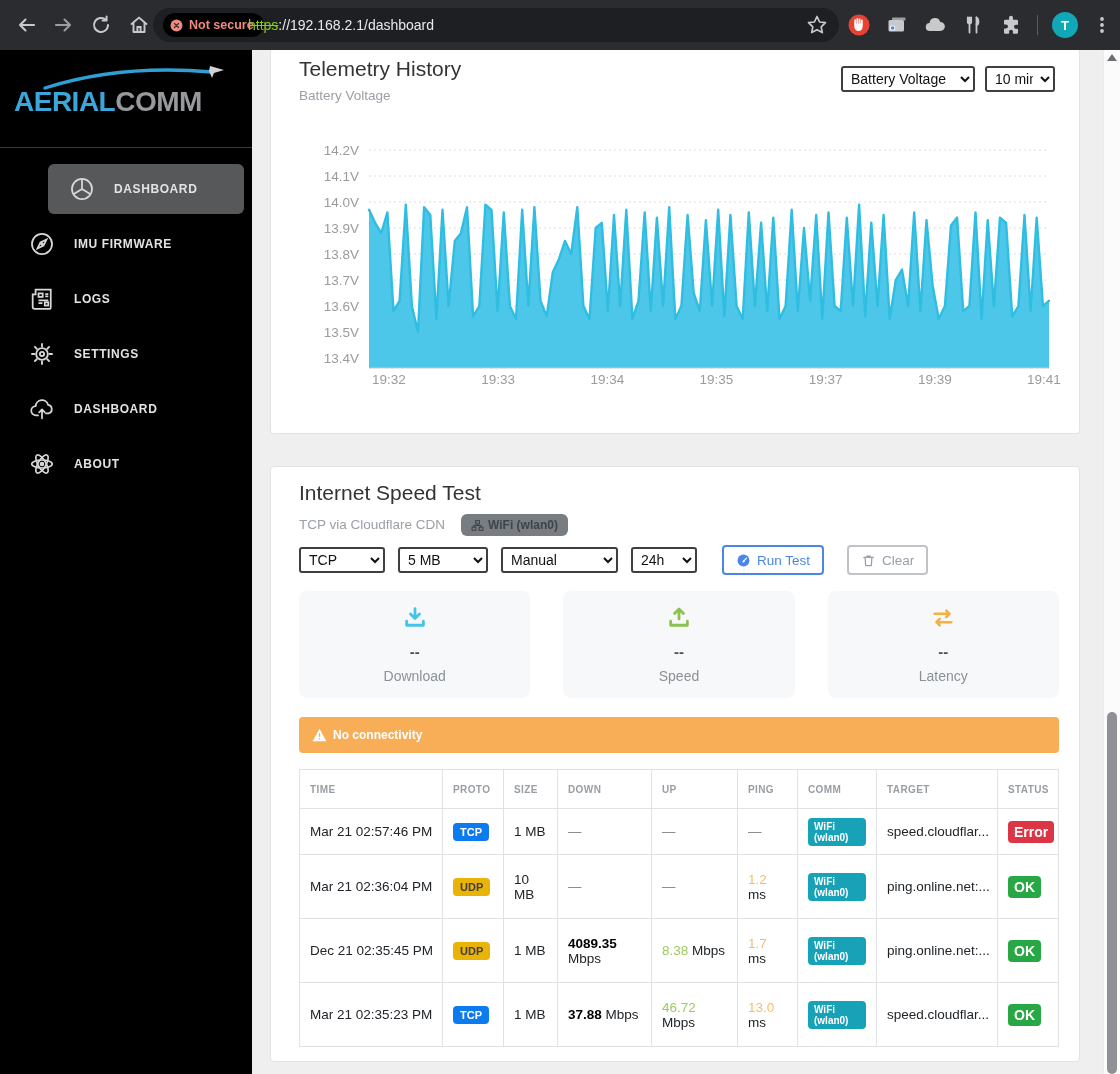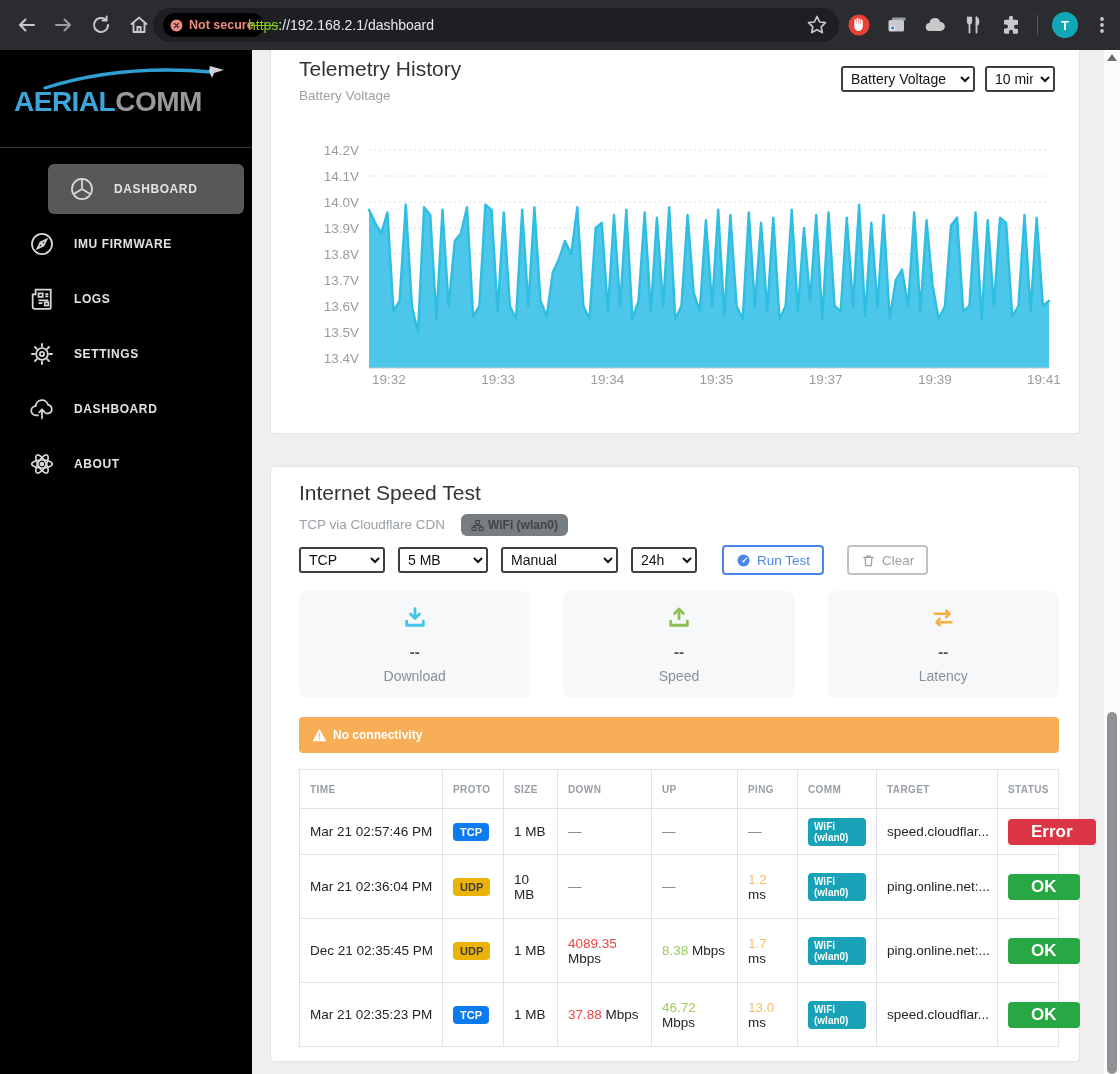--- a/index.html
+++ b/index.html
@@ -71,24 +71,24 @@
   th:nth-child(4),td:nth-child(4){width:73px;}
   th:nth-child(5),td:nth-child(5){width:65px;}
   th:nth-child(6),td:nth-child(6){width:39px;}
   th:nth-child(7),td:nth-child(7){width:58px;}
   th:nth-child(8),td:nth-child(8){width:100px;white-space:nowrap;overflow:hidden;}
   .badge{display:inline-block;border-radius:4px;font-weight:bold;color:#fff;}
   .b-proto{font-size:11px;padding:3px 7px;}
   .b-tcp{background:#0d7bf0;}
   .b-udp{background:#eab308;color:#3e3e3e;}
   .b-route{background:#17a2b8;font-size:10px;padding:3px 6px;}
-  .b-status{font-size:17px;padding:3px 23px;}
+  .b-status{font-size:14px;padding:3px 6px;}
   .b-ok{background:#28a745;}
   .b-error{background:#dc3545;}
-  .v-down{color:#ef4444;}
+  .v-down{color:#000000;font-weight:bold;}
   .v-up{color:#9ccb5b;}
   .v-ping{color:#f6bd6d;}
   .dash{color:#808080;}
   
   .sbar{position:absolute;right:0;top:50px;width:16px;bottom:0;background:#fbfbfb;border-left:1px solid #ececec;z-index:40;}
   .sbar .up{position:absolute;top:4px;left:3px;width:0;height:0;border-left:5px solid transparent;
     border-right:5px solid transparent;border-bottom:7px solid #6d6e71;}
   .sthumb{position:absolute;left:3px;width:10px;border-radius:6px;background:#8f9194;}
 </style>
 </head>

